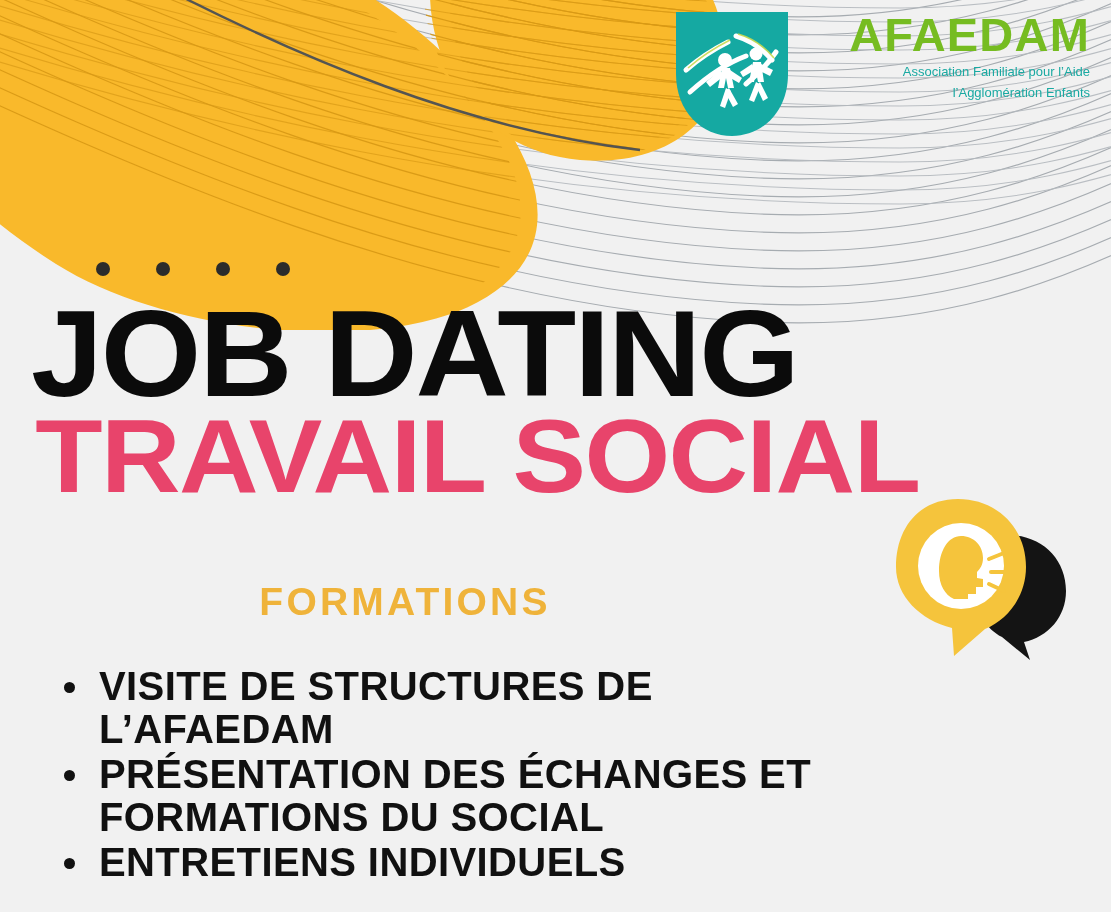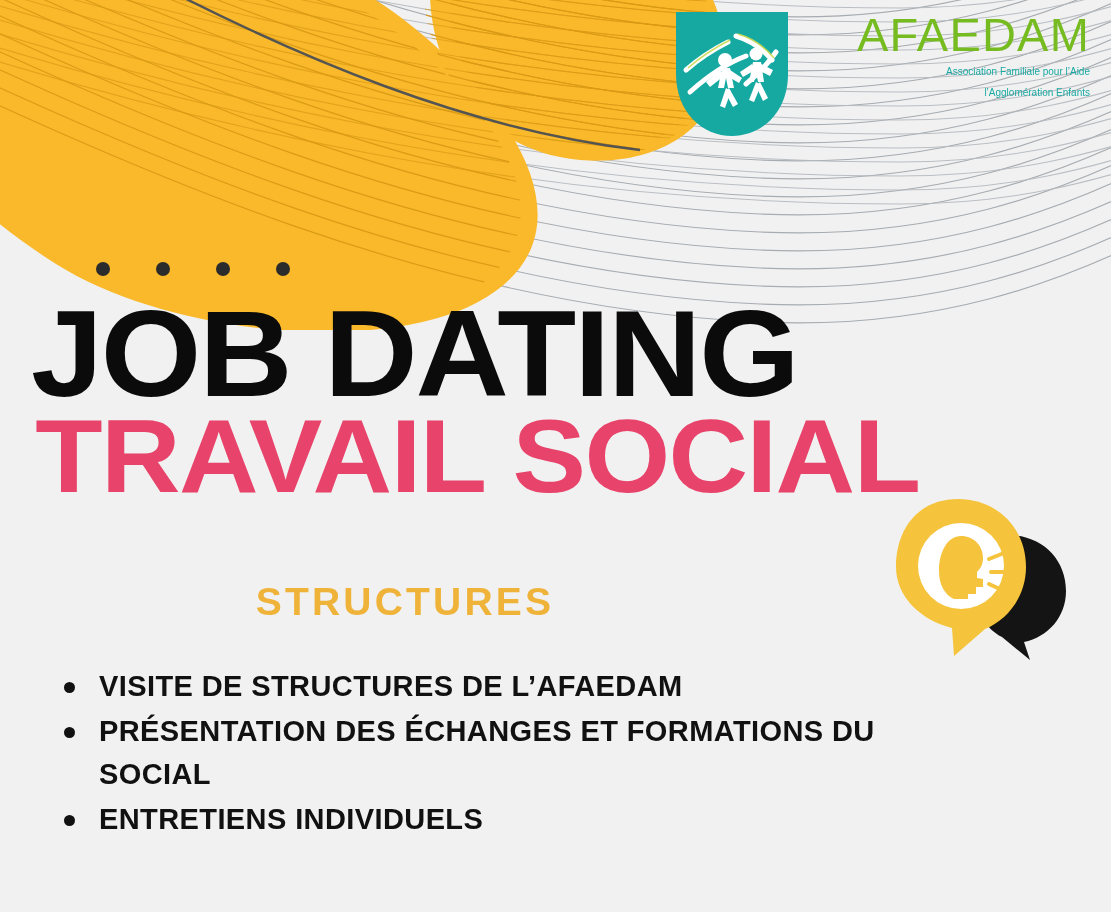--- a/index.html
+++ b/index.html
@@ -37,31 +37,31 @@
     flex:0 0 112px;
   }
   .afaedam-text{
     margin-left:12px;
     flex:1;
     text-align:right;
     padding-right:6px;
   }
   .afaedam-word{
     font-family:"Liberation Sans", sans-serif;
-    font-weight:normal;
+    font-weight:bold;
     font-size:47px;
     line-height:45px;
     letter-spacing:1.2px;
     color:#76bc21;
     margin:0;
     white-space:nowrap;
   }
   .afaedam-sub{
     font-family:"Liberation Sans", sans-serif;
-    font-size:10px;
+    font-size:13px;
     line-height:20.5px;
     color:#19a9a2;
     margin:5px 0 0 0;
     font-weight:500;
   }
   .afaedam-sub div{white-space:nowrap;}
 
   
   .irts{
     position:absolute;
@@ -139,21 +139,21 @@
     top:665px;left:56px;
     width:840px;
     margin:0;padding:0;
     list-style:none;
   }
   .program-list li{
     position:relative;
     padding-left:43px;
     font-family:"Liberation Sans", sans-serif;
     font-weight:bold;
-    font-size:29px;
+    font-size:40px;
     line-height:43px;
     letter-spacing:0.4px;
     color:#111111;
     margin-bottom:2px;
   }
   .program-list li .bullet{
     position:absolute;
     left:8px;top:17px;
     width:11px;height:11px;
     border-radius:50%;
@@ -330,21 +330,21 @@
     <span class="dot"></span>
     <span class="dot"></span>
     <span class="dot"></span>
   </div>
 
   <div class="headline">
     <p class="h-line1">JOB DATING</p>
     <p class="h-line2">TRAVAIL SOCIAL</p>
   </div>
 
-  <div class="programme">STRUCTURES</div>
+  <div class="programme">FORMATIONS</div>
 
   <ul class="program-list">
     <li>
       <span class="bullet"></span>
       <span class="li-text">VISITE DE STRUCTURES DE L’AFAEDAM</span>
     </li>
     <li>
       <span class="bullet"></span>
       <span class="li-text">PRÉSENTATION DES ÉCHANGES ET FORMATIONS DU SOCIAL</span>
     </li>

